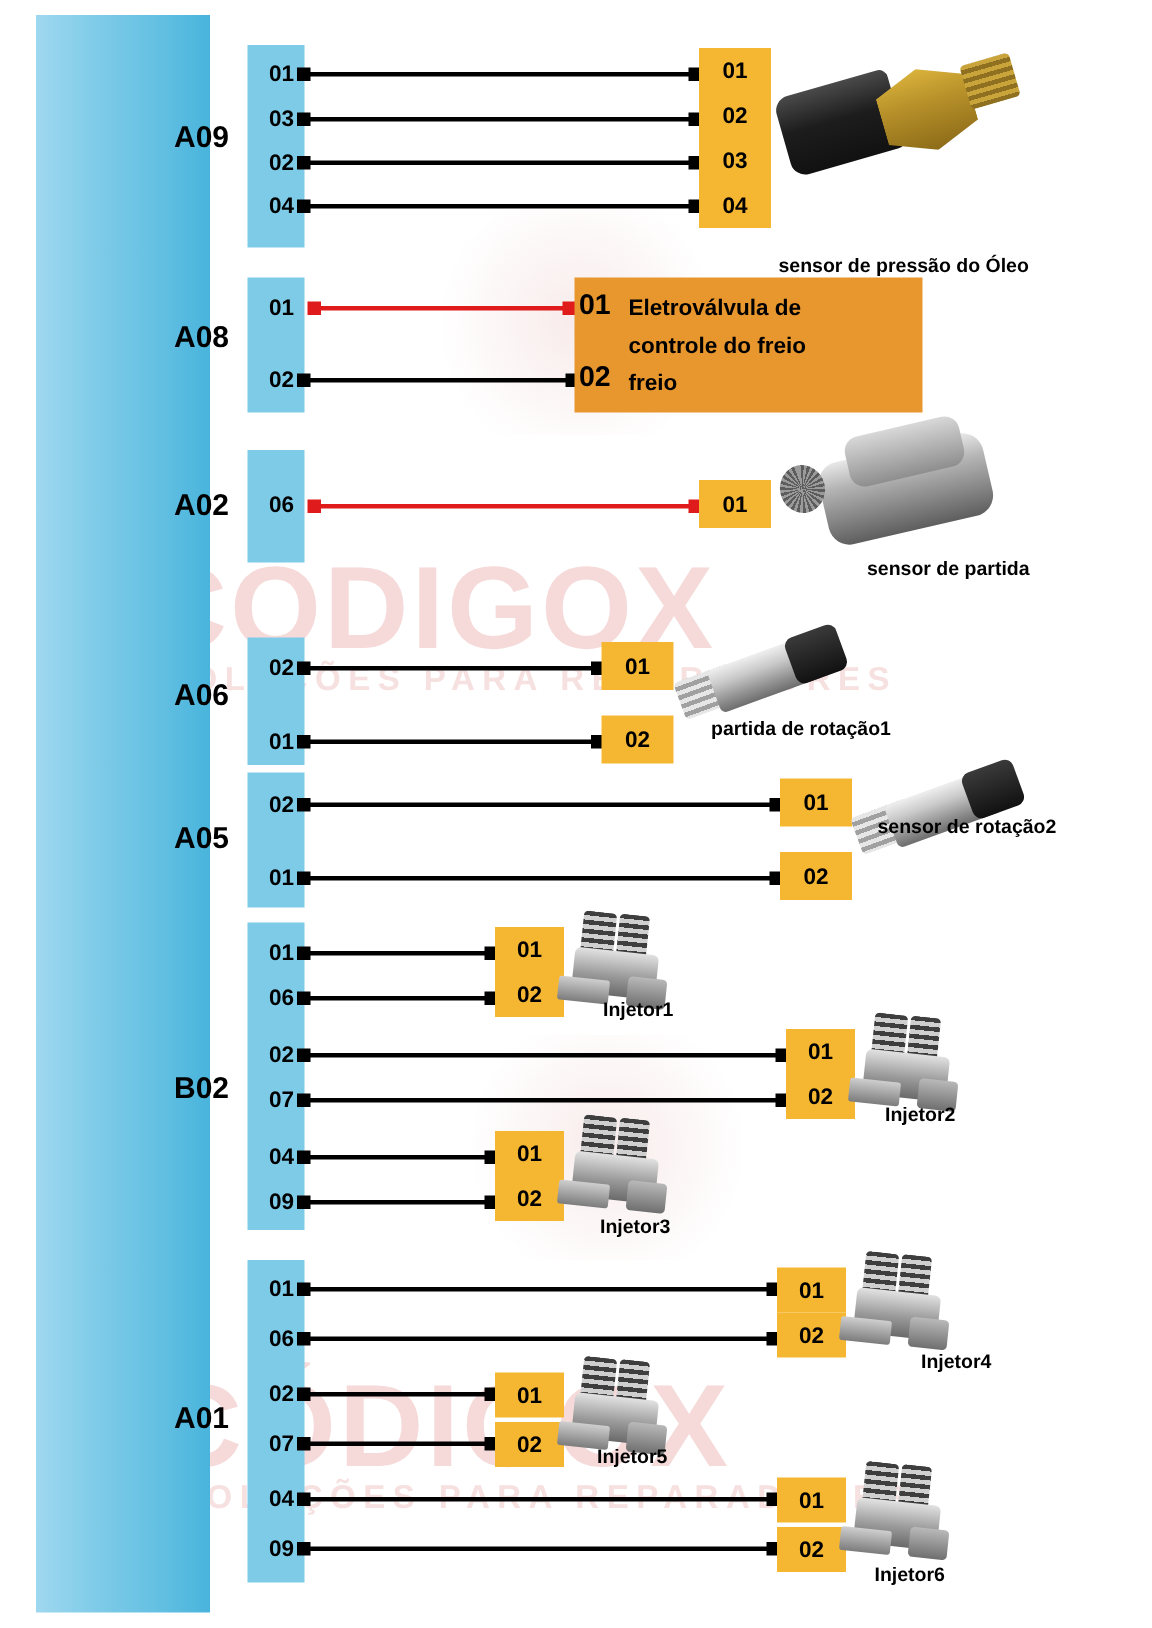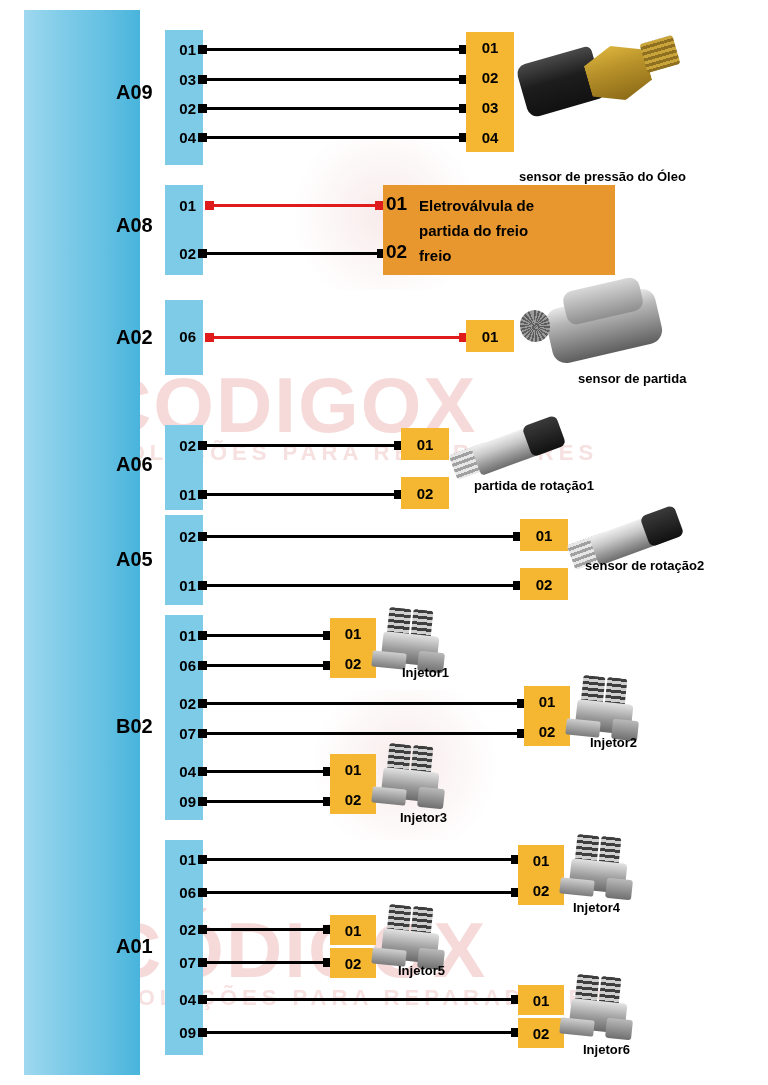--- a/index.html
+++ b/index.html
@@ -327,21 +327,21 @@
   <div class="node red" style="left:375px; top:201px;"></div>
 
   <div class="node" style="left:198px; top:249px;"></div>
   <div class="wire" style="left:206px; top:252px; width:176px;"></div>
   <div class="node" style="left:377px; top:249px;"></div>
 
   <div class="orange-block" style="left:383px; top:185px; width:232px; height:90px;"></div>
   <div class="block-label" style="left:386px; top:194px; font-size:19px;">01</div>
   <div class="block-label" style="left:386px; top:242px; font-size:19px;">02</div>
   <div class="block-label" style="left:419px; top:196px;">Eletroválvula de</div>
-  <div class="block-label" style="left:419px; top:221px;">partida do freio</div>
+  <div class="block-label" style="left:419px; top:221px;">controle do freio</div>
   <div class="block-label" style="left:419px; top:246px;">freio</div>
 
   <div class="pin-left" style="left:168px; top:328px; width:28px;">06</div>
   <div class="node red" style="left:205px; top:333px;"></div>
   <div class="wire red" style="left:206px; top:336px; width:256px;"></div>
   <div class="node red" style="left:459px; top:333px;"></div>
   <div class="pinbox" style="left:466px; top:320px; width:48px; height:32px;">01</div>
 
   <div class="comp" style="left:514px; top:282px; width:160px; height:105px;">
     <div class="sm-body" style="left:34px; top:16px;"></div>
@@ -383,21 +383,21 @@
   <div class="node" style="left:513px; top:581px;"></div>
 
   <div class="pinbox" style="left:520px; top:519px; width:48px; height:32px;">01</div>
   <div class="pinbox" style="left:520px; top:568px; width:48px; height:32px;">02</div>
 
   <div class="comp" style="left:566px; top:502px; width:120px; height:80px;">
     <div class="ss-thread" style="left:4px; top:36px;"></div>
     <div class="ss-barrel" style="left:26px; top:22px;"></div>
     <div class="ss-cap" style="left:78px; top:8px;"></div>
   </div>
-  <div class="caption" style="left:585px; top:558px;">sensor de rotação2</div>
+  <div class="caption" style="left:585px; top:543px;">sensor de rotação2</div>
 
   <div class="pin-left" style="left:168px; top:627px; width:28px;">01</div>
   <div class="pin-left" style="left:168px; top:657px; width:28px;">06</div>
   <div class="node" style="left:198px; top:631px;"></div>
   <div class="wire" style="left:206px; top:634px; width:119px;"></div>
   <div class="node" style="left:323px; top:631px;"></div>
   <div class="node" style="left:198px; top:661px;"></div>
   <div class="wire" style="left:206px; top:664px; width:119px;"></div>
   <div class="node" style="left:323px; top:661px;"></div>
   <div class="pinbox" style="left:330px; top:618px; width:46px; height:30px;">01</div>
@@ -459,21 +459,21 @@
   <div class="node" style="left:511px; top:888px;"></div>
   <div class="pinbox" style="left:518px; top:845px; width:46px; height:30px;">01</div>
   <div class="pinbox" style="left:518px; top:875px; width:46px; height:30px;">02</div>
   <div class="inj" style="left:556px; top:835px;">
     <div class="inj-spring"></div>
       <div class="inj-spring2"></div>
     <div class="inj-body"></div>
       <div class="inj-tip"></div>
       <div class="inj-nut"></div>
   </div>
-  <div class="caption" style="left:573px; top:900px;">Injetor4</div>
+  <div class="caption" style="left:614px; top:900px;">Injetor4</div>
 
   <div class="pin-left" style="left:168px; top:921px; width:28px;">02</div>
   <div class="pin-left" style="left:168px; top:954px; width:28px;">07</div>
   <div class="node" style="left:198px; top:925px;"></div>
   <div class="wire" style="left:206px; top:928px; width:119px;"></div>
   <div class="node" style="left:323px; top:925px;"></div>
   <div class="node" style="left:198px; top:958px;"></div>
   <div class="wire" style="left:206px; top:961px; width:119px;"></div>
   <div class="node" style="left:323px; top:958px;"></div>
   <div class="pinbox" style="left:330px; top:915px; width:46px; height:30px;">01</div>

